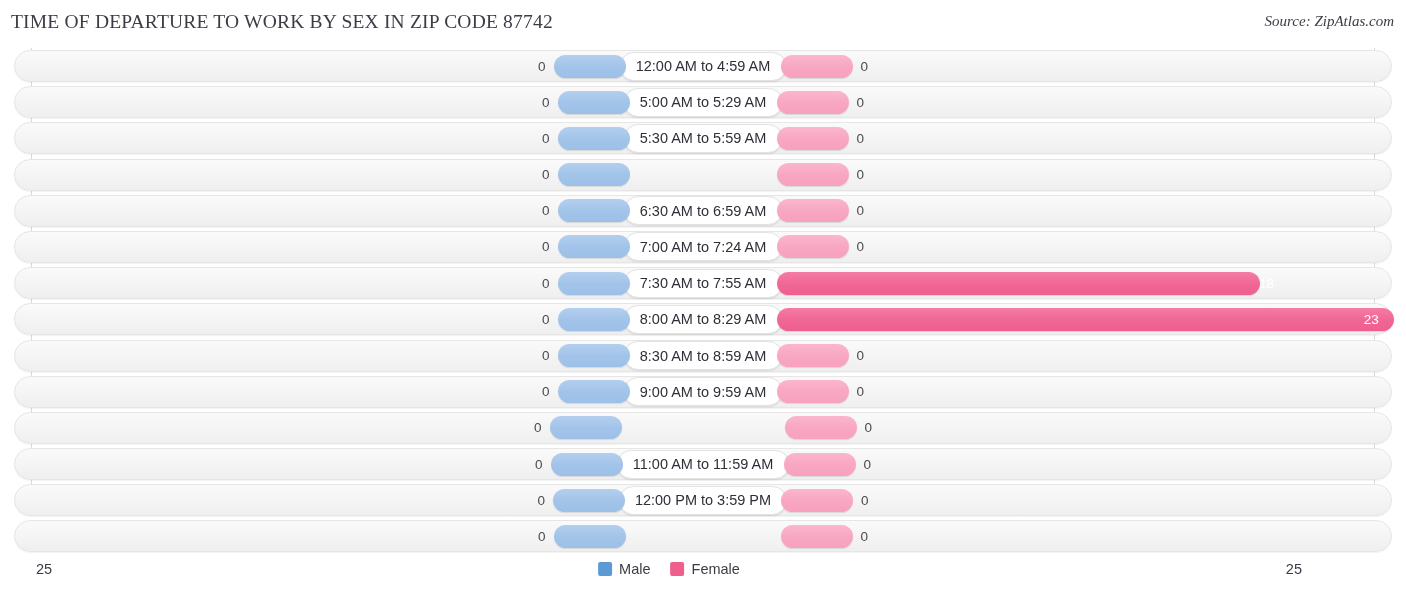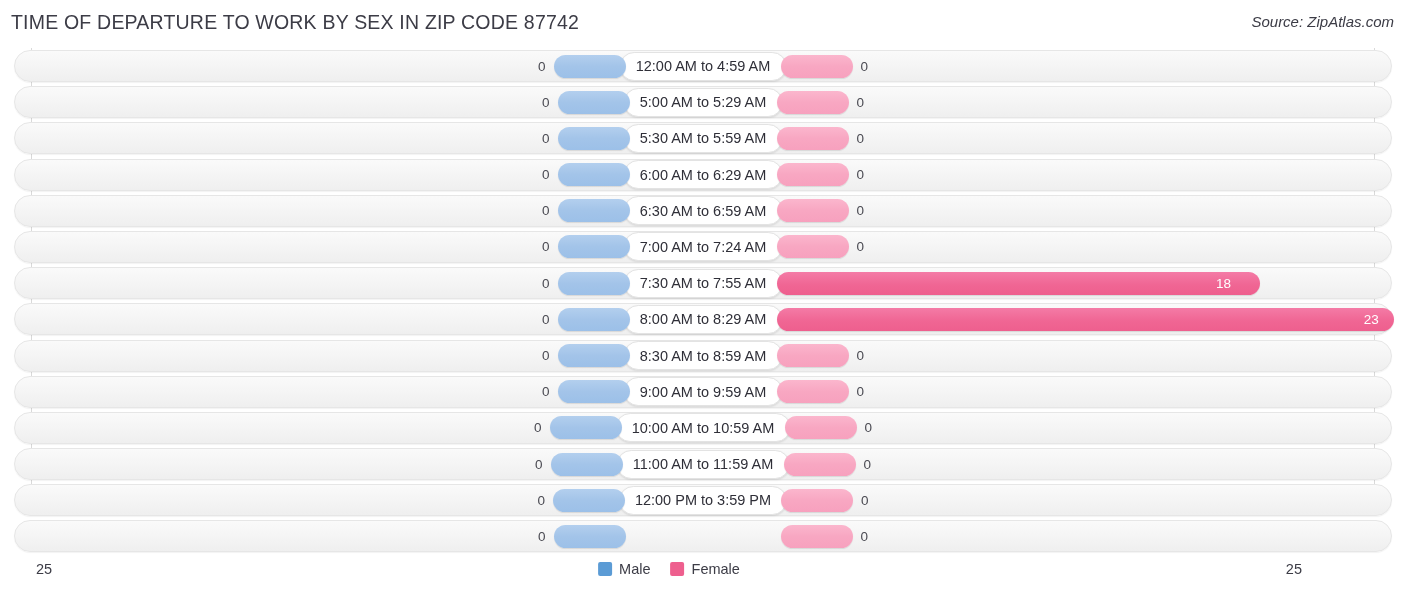--- a/index.html
+++ b/index.html
@@ -17,20 +17,21 @@
     height: 595px;
     background: #ffffff;
   }
 
   
   .header {
     position: absolute;
     top: 0; left: 0;
     width: 1406px;
     height: 44px;
+    font-family: Liberation Serif, serif;
   }
   .chart-title {
     position: absolute;
     left: 11px;
     top: 11px;
     font-size: 19.5px;
     color: #3c3c46;
     letter-spacing: 0.2px;
     white-space: nowrap;
     font-weight: 400;
@@ -243,21 +244,20 @@
             <div class="bar-male" style="width: 72px; right: 73.5px;"></div>
             <div class="val val-male" style="right: 153.5px;">0</div>
           </div>
           <div class="center">
             <div class="bar-female zero" style="width: 72px; left: 73.5px;"></div>
             <div class="val val-female" style="left: 153.5px;">0</div>
           </div>
         </div>
         <div class="row">
           <div class="track"></div>
-          <div class="cat-pill">6:00 AM to 6:29 AM</div>
           <div class="center">
             <div class="bar-male" style="width: 72px; right: 73.5px;"></div>
             <div class="val val-male" style="right: 153.5px;">0</div>
           </div>
           <div class="center">
             <div class="bar-female zero" style="width: 72px; left: 73.5px;"></div>
             <div class="val val-female" style="left: 153.5px;">0</div>
           </div>
         </div>
         <div class="row">
@@ -286,21 +286,21 @@
         </div>
         <div class="row">
           <div class="track"></div>
           <div class="cat-pill">7:30 AM to 7:55 AM</div>
           <div class="center">
             <div class="bar-male" style="width: 72px; right: 73.5px;"></div>
             <div class="val val-male" style="right: 153.5px;">0</div>
           </div>
           <div class="center">
             <div class="bar-female pos" style="width: 483.12px; left: 73.5px;"></div>
-            <div class="val-inside" style="right: auto; left: 501px; margin-left: 12px;">18</div>
+            <div class="val-inside" style="right: auto; left: 544px; margin-left: 12px;">18</div>
           </div>
         </div>
         <div class="row">
           <div class="track"></div>
           <div class="cat-pill">8:00 AM to 8:29 AM</div>
           <div class="center">
             <div class="bar-male" style="width: 72px; right: 73.5px;"></div>
             <div class="val val-male" style="right: 153.5px;">0</div>
           </div>
           <div class="center">
@@ -327,21 +327,20 @@
             <div class="bar-male" style="width: 72px; right: 73.5px;"></div>
             <div class="val val-male" style="right: 153.5px;">0</div>
           </div>
           <div class="center">
             <div class="bar-female zero" style="width: 72px; left: 73.5px;"></div>
             <div class="val val-female" style="left: 153.5px;">0</div>
           </div>
         </div>
         <div class="row">
           <div class="track"></div>
-          <div class="cat-pill">10:00 AM to 10:59 AM</div>
           <div class="center">
             <div class="bar-male" style="width: 72px; right: 81.5px;"></div>
             <div class="val val-male" style="right: 161.5px;">0</div>
           </div>
           <div class="center">
             <div class="bar-female zero" style="width: 72px; left: 81.5px;"></div>
             <div class="val val-female" style="left: 161.5px;">0</div>
           </div>
         </div>
         <div class="row">

